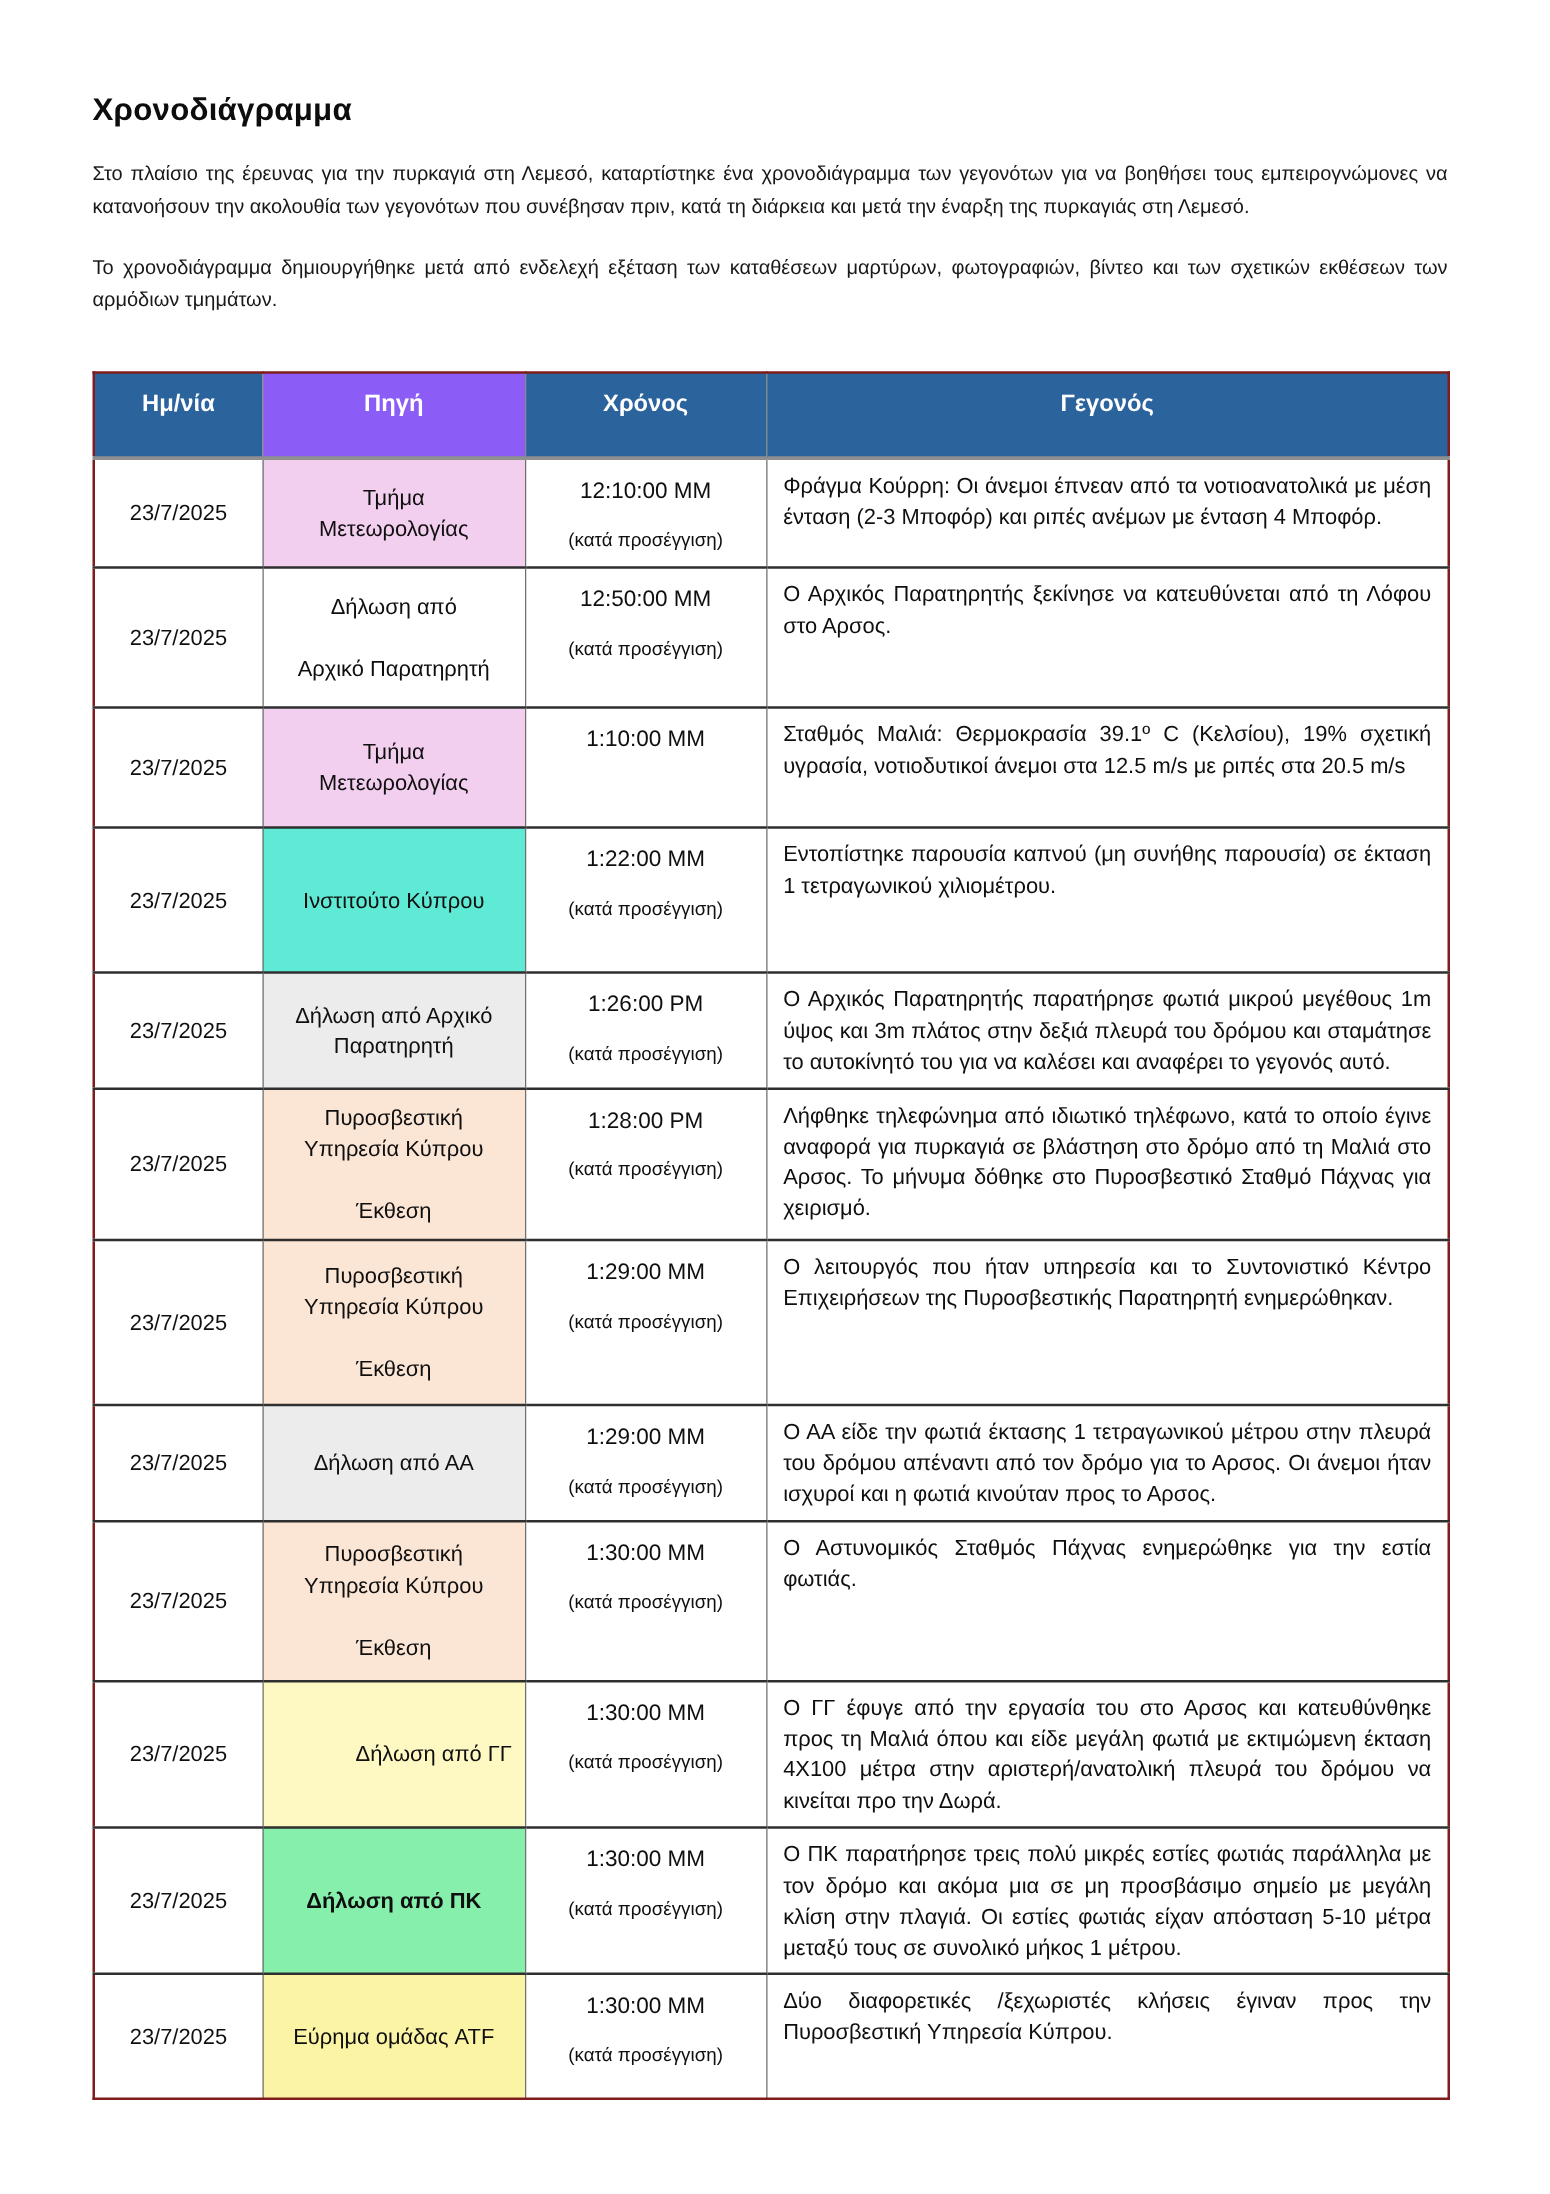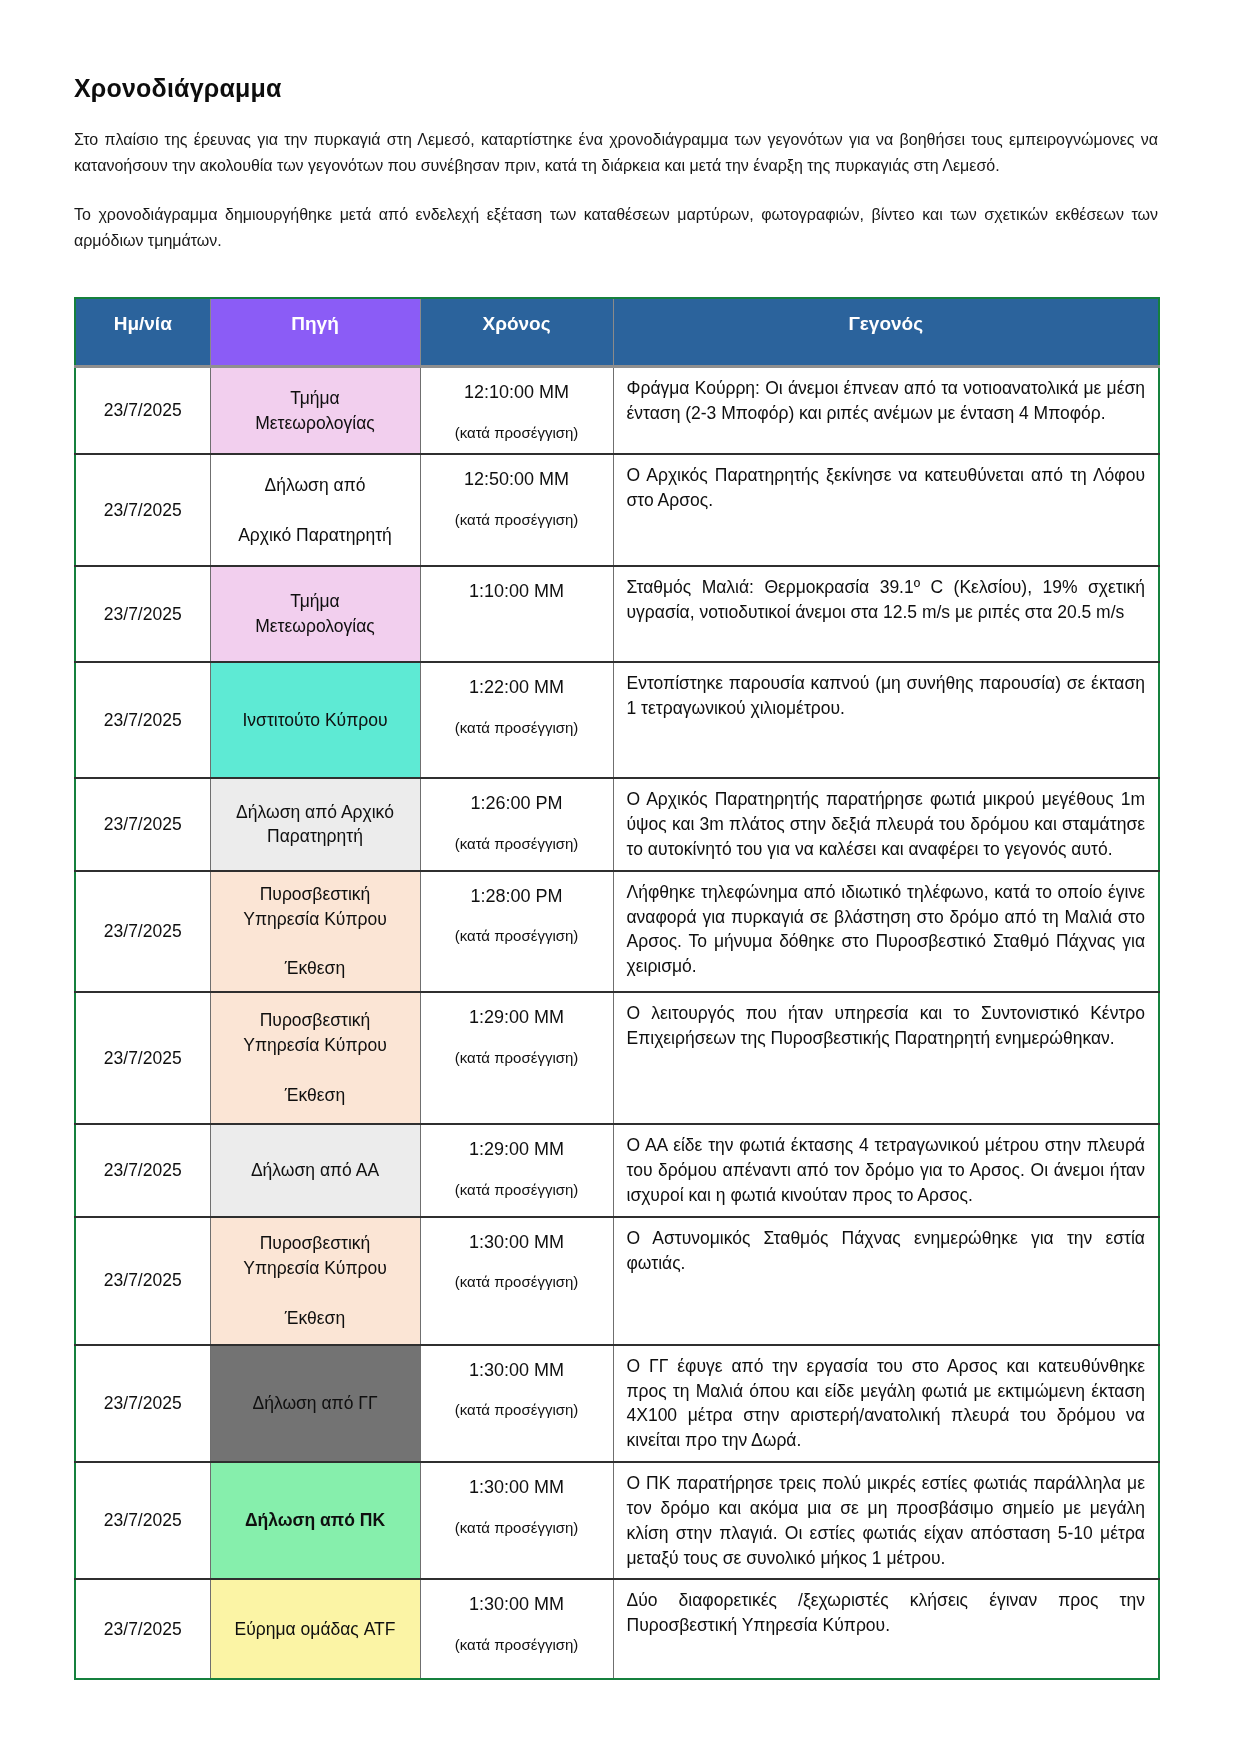--- a/index.html
+++ b/index.html
@@ -10,21 +10,21 @@
   }
   .page{padding:74px 82px 0 74px;width:1084px;}
   .doc-title{
     font-size:25px;font-weight:bold;color:#0d0d0d;margin:0 0 6px 0;letter-spacing:0.2px;
   }
   .para{
     font-size:16px;line-height:1.6;text-align:justify;margin:24px 0 0 0;color:#181818;
   }
   table.timeline{
     border-collapse:collapse;table-layout:fixed;width:1084px;margin-top:44px;
-    border:2px solid #15803d;
+    border:2px solid #7f1d1d;
   }
   col.c1{width:135px;} col.c2{width:210px;} col.c3{width:193px;} col.c4{width:546px;}
   th{
     color:#ffffff;font-size:19px;font-weight:bold;text-align:center;
     padding:14px 6px 30px 6px;border-left:1px solid #8a8a8a;border-bottom:3px solid #8f8f8f;
   }
   th:first-child{border-left:none;}
   td{
     border-left:1px solid #6f6f6f;border-top:2px solid #2f2f2f;
     vertical-align:middle;font-size:17.5px;line-height:1.42;padding:10px 8px;
@@ -143,37 +143,37 @@
           </td>
           <td class="c-event">Ο  λειτουργός που ήταν υπηρεσία και το Συντονιστικό Κέντρο Επιχειρήσεων της Πυροσβεστικής Παρατηρητή ενημερώθηκαν.</td>
         </tr>
         <tr data-row="8">
           <td class="c-date">23/7/2025</td>
           <td class="c-source" style="background: rgb(236, 236, 236);">Δήλωση από  ΑΑ</td>
           <td class="c-time">
             <div class="time-v">1:29:00 ΜΜ</div>
             <div class="time-approx">(κατά προσέγγιση)</div>
           </td>
-          <td class="c-event">Ο ΑΑ είδε την φωτιά έκτασης 4 τετραγωνικού μέτρου στην πλευρά του δρόμου απέναντι από τον δρόμο για το Αρσος. Οι άνεμοι ήταν ισχυροί και η φωτιά κινούταν προς το Αρσος.</td>
+          <td class="c-event">Ο ΑΑ είδε την φωτιά έκτασης 1 τετραγωνικού μέτρου στην πλευρά του δρόμου απέναντι από τον δρόμο για το Αρσος. Οι άνεμοι ήταν ισχυροί και η φωτιά κινούταν προς το Αρσος.</td>
         </tr>
         <tr data-row="9">
           <td class="c-date">23/7/2025</td>
           <td class="c-source" style="background: rgb(251, 229, 213);">Πυροσβεστική
 Υπηρεσία Κύπρου
 
 Έκθεση</td>
           <td class="c-time">
             <div class="time-v">1:30:00 ΜΜ</div>
             <div class="time-approx">(κατά προσέγγιση)</div>
           </td>
           <td class="c-event">Ο Αστυνομικός Σταθμός Πάχνας ενημερώθηκε για την εστία φωτιάς.</td>
         </tr>
         <tr data-row="10">
           <td class="c-date">23/7/2025</td>
-          <td class="c-source" style="background: #737373;">Δήλωση από ΓΓ</td>
+          <td class="c-source" style="background: #fef9c3; text-align: right;">Δήλωση από ΓΓ</td>
           <td class="c-time">
             <div class="time-v">1:30:00 ΜΜ</div>
             <div class="time-approx">(κατά προσέγγιση)</div>
           </td>
           <td class="c-event">Ο ΓΓ έφυγε από την εργασία του στο Αρσος και κατευθύνθηκε προς τη Μαλιά όπου και είδε μεγάλη φωτιά με εκτιμώμενη έκταση 4Χ100 μέτρα στην αριστερή/ανατολική  πλευρά του δρόμου να κινείται προ την Δωρά.</td>
         </tr>
         <tr data-row="11">
           <td class="c-date">23/7/2025</td>
           <td class="c-source" style="background: #86efac; font-weight: bold;">Δήλωση από ΠΚ</td>
           <td class="c-time">

